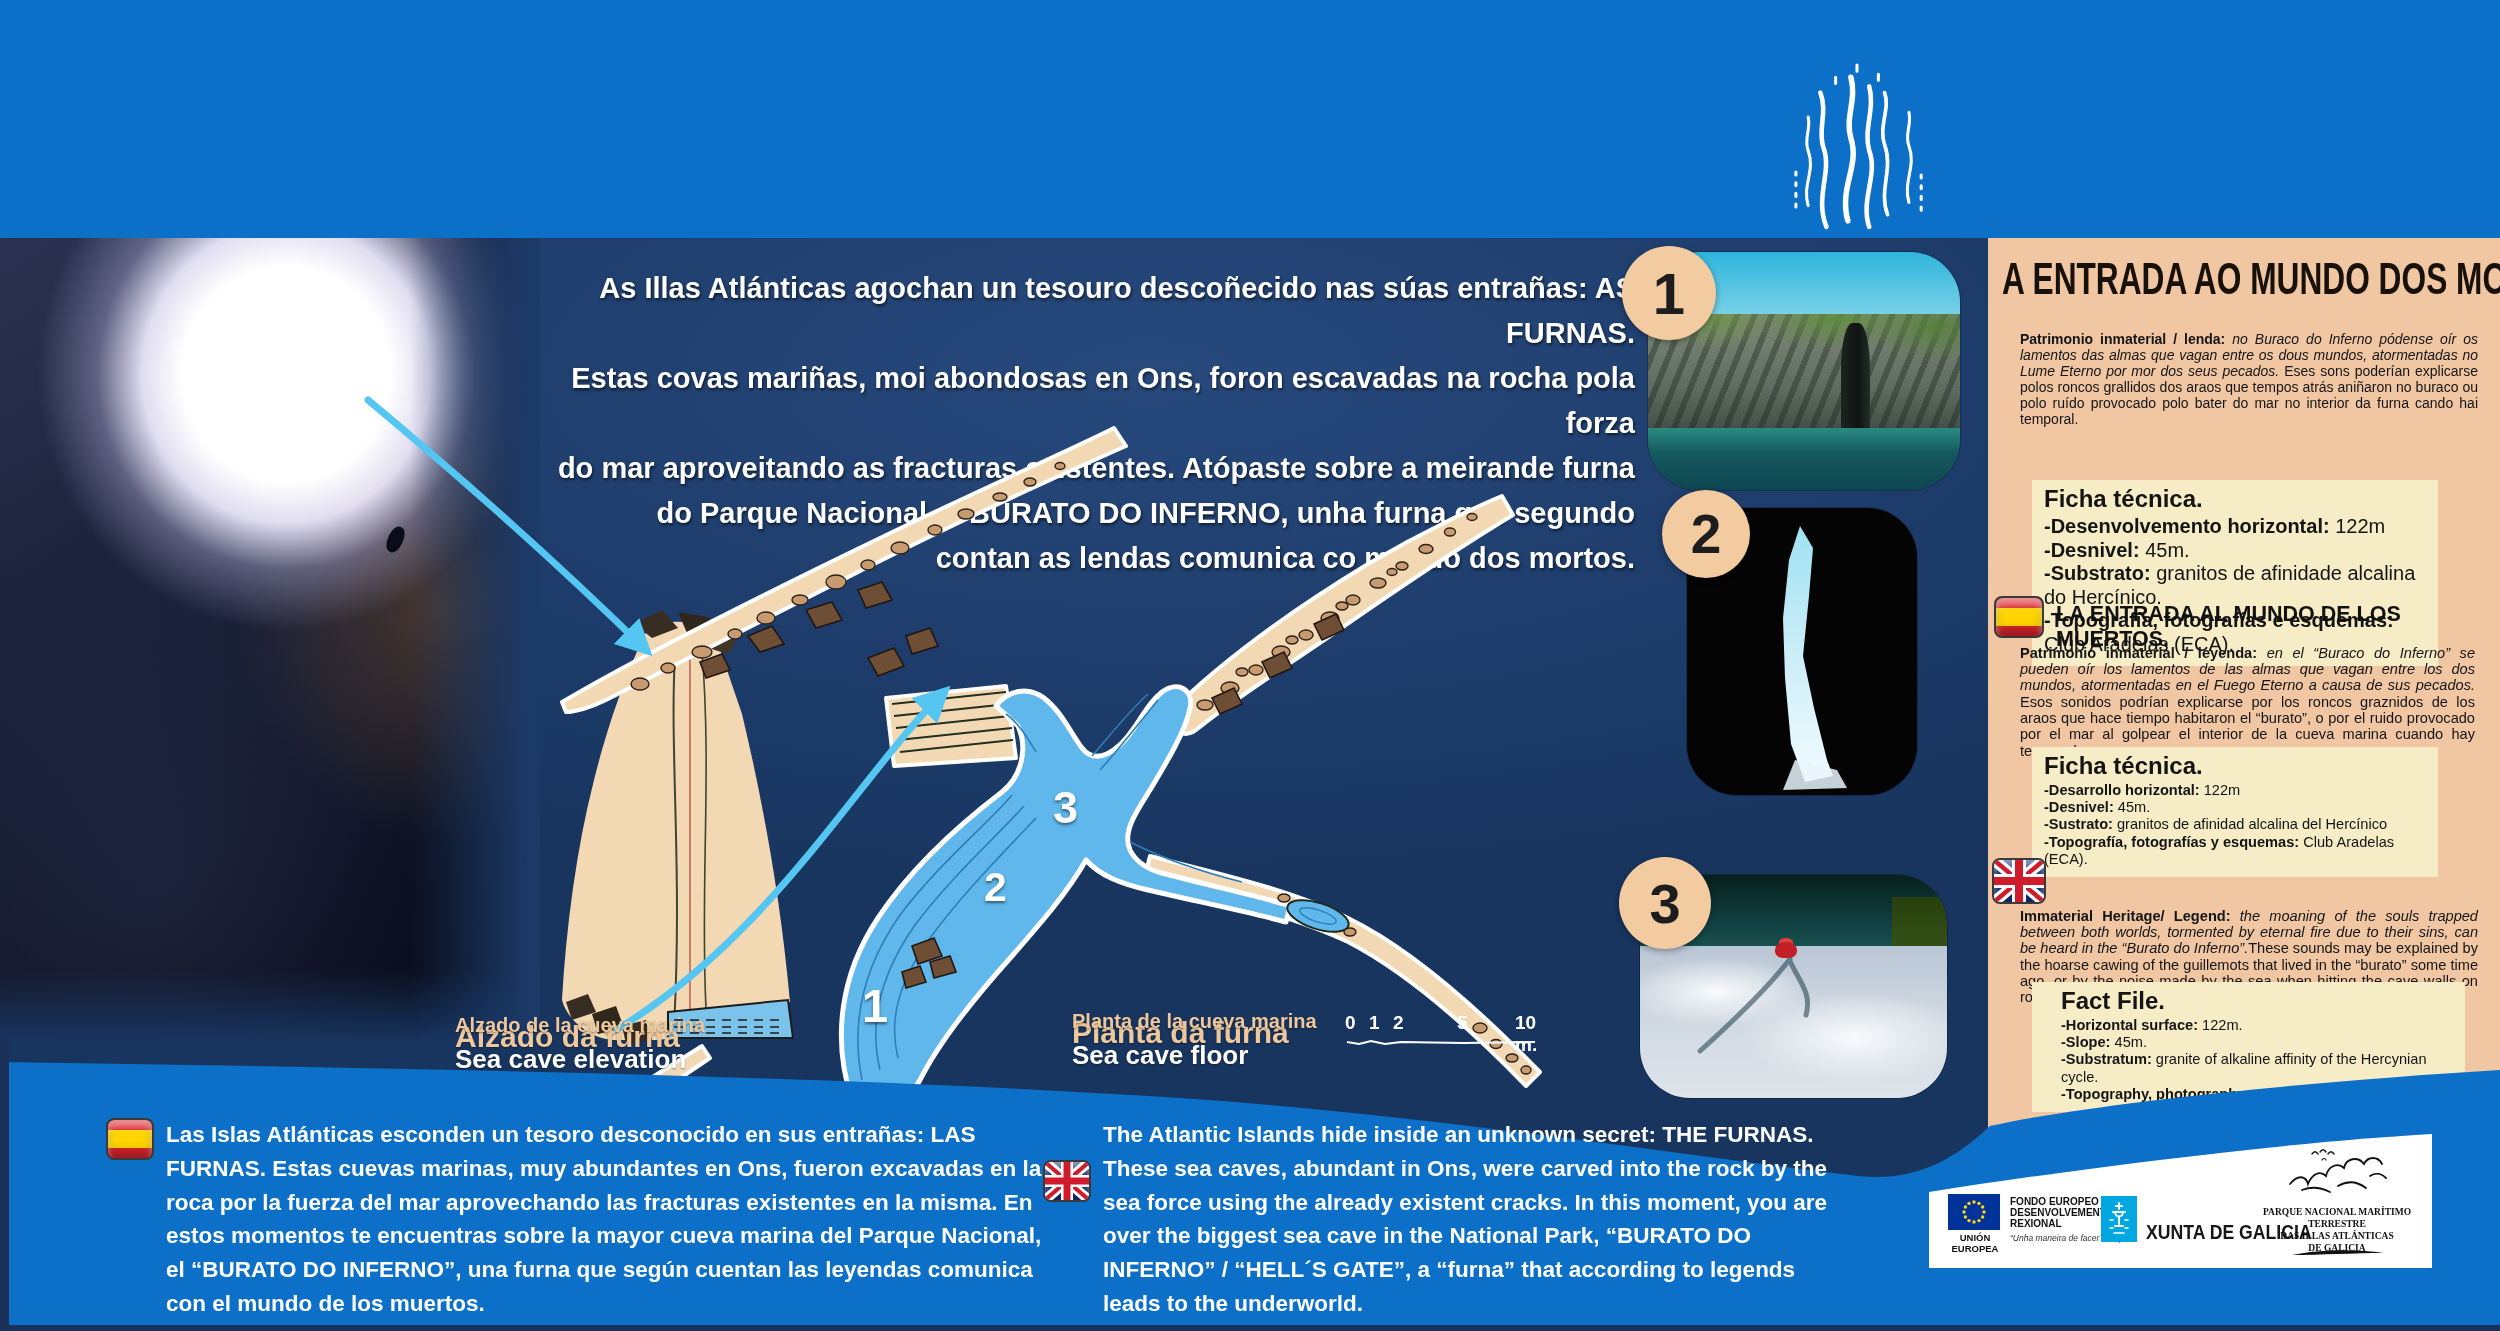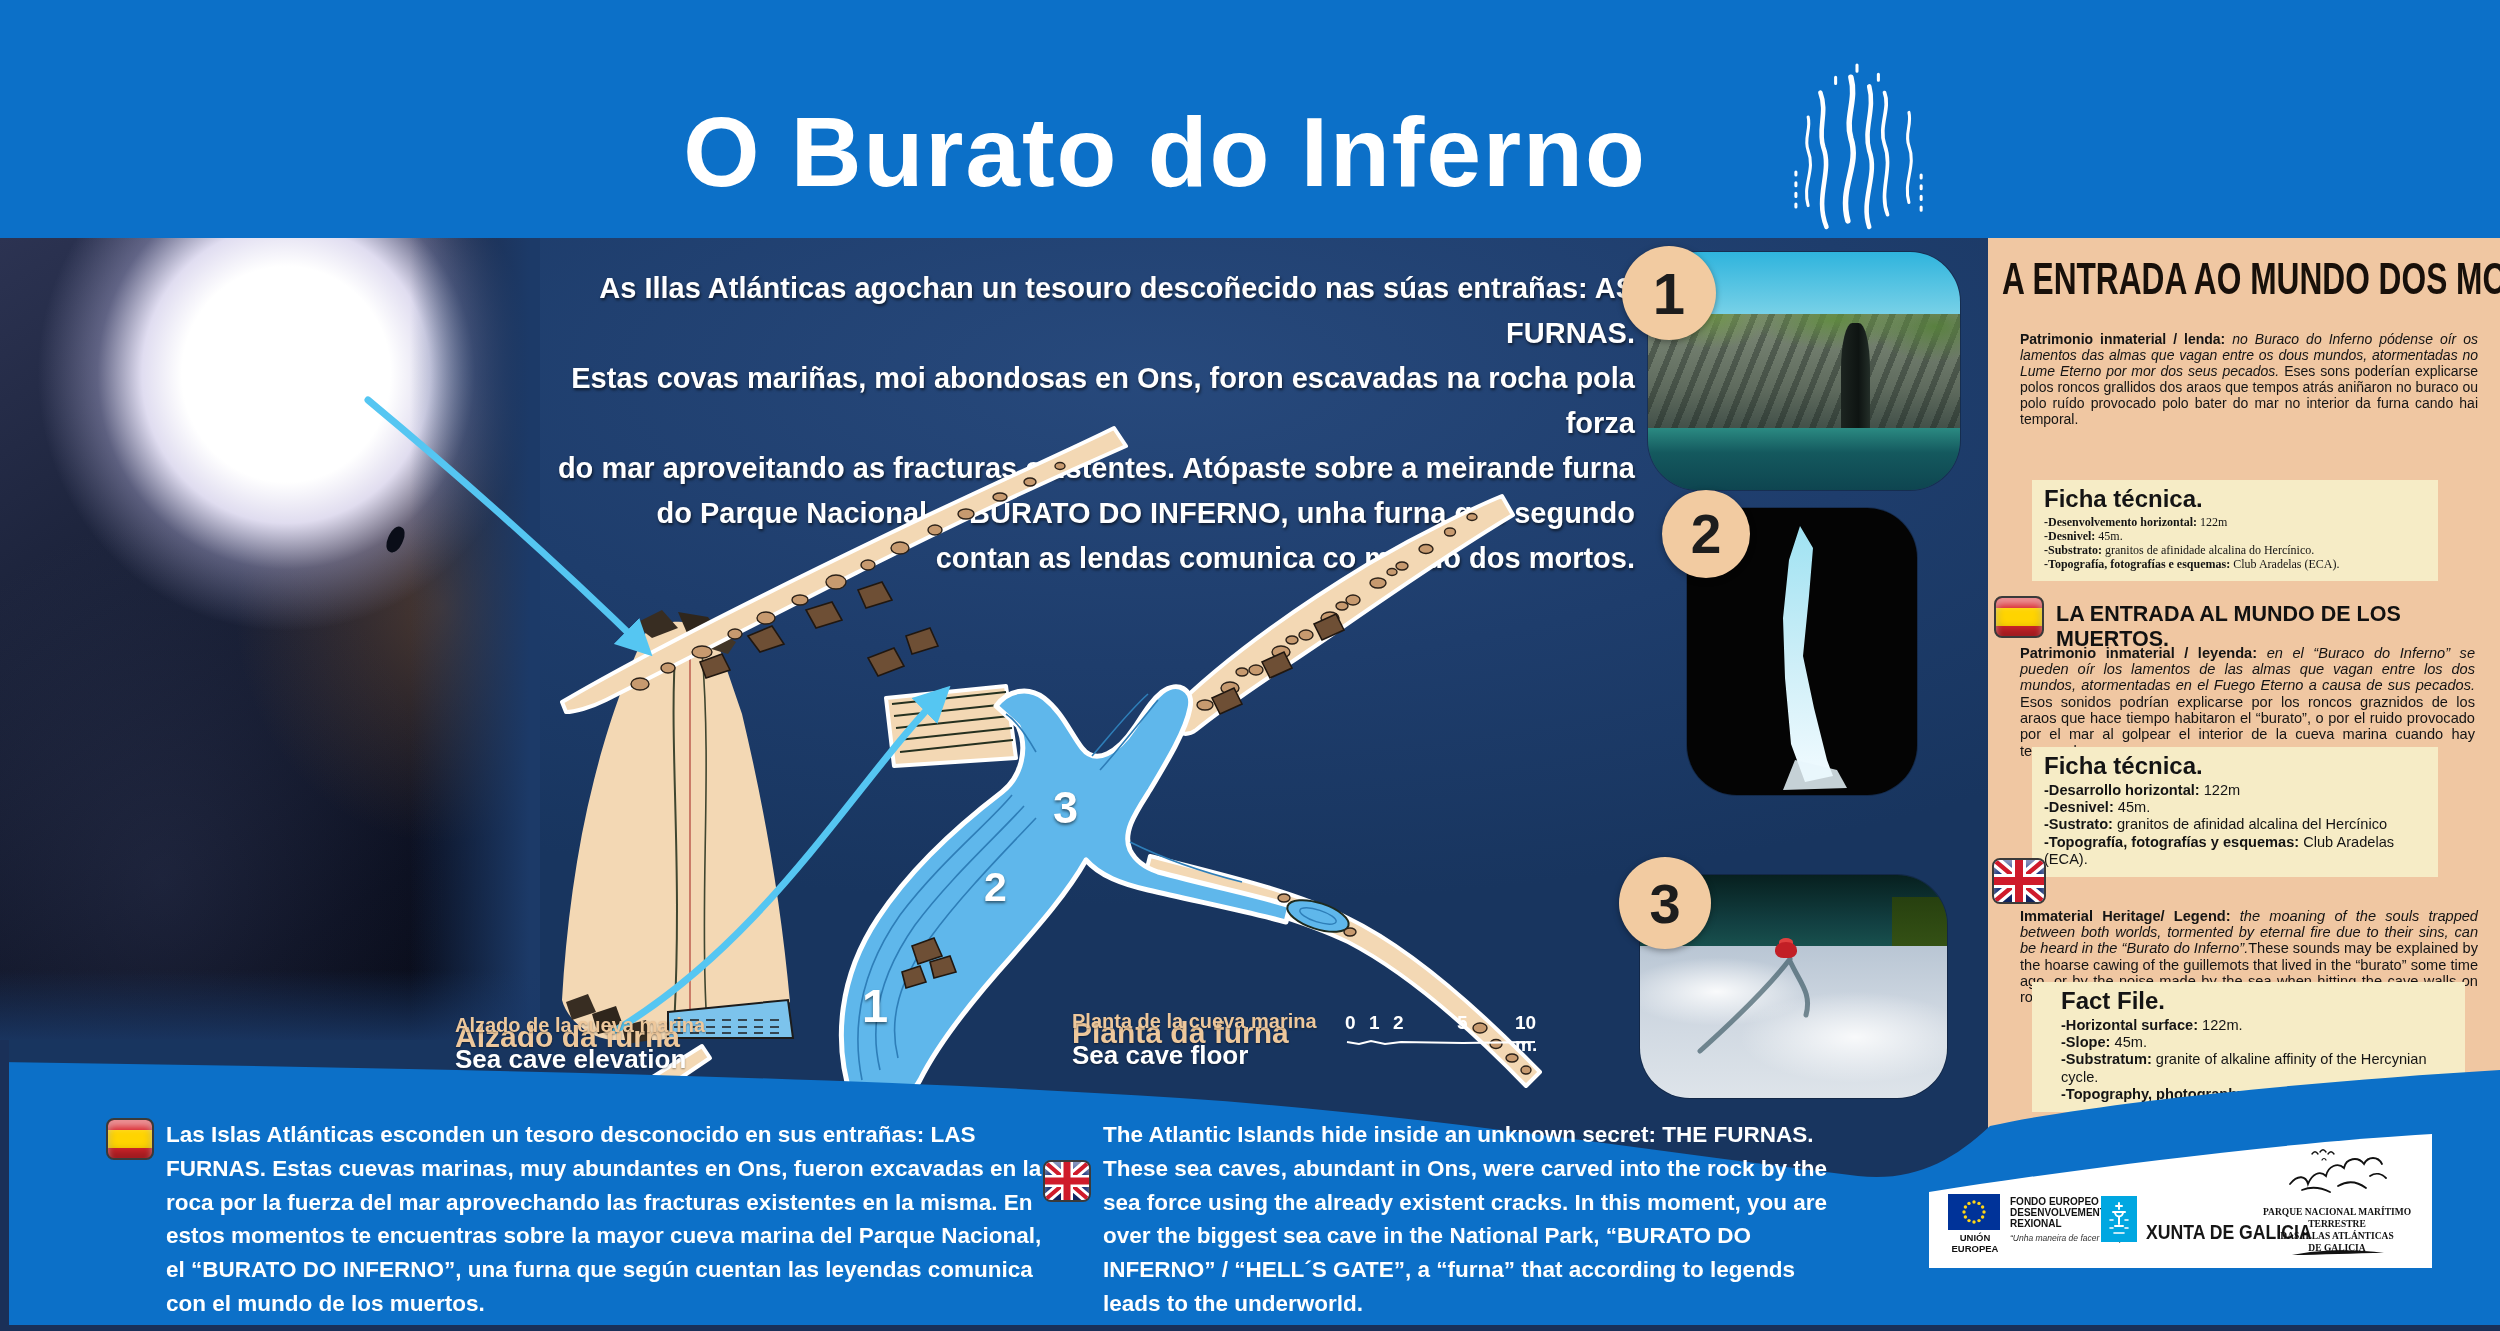--- a/index.html
+++ b/index.html
@@ -69,21 +69,21 @@
              white-space:nowrap;font-weight:bold;letter-spacing:0;}
   .sb-p{position:absolute;text-align:justify;color:#141414;}
   .sb-p b{font-weight:bold;}
   .sb-p i{font-style:italic;}
   .gl{left:32px;top:80px;width:458px;font-size:14px;line-height:1.14;}
   .es{left:32px;top:392px;width:455px;font-size:14.6px;line-height:1.12;}
   .en{left:32px;top:655px;width:458px;font-size:14.6px;line-height:1.12;}
   .ficha{position:absolute;background:#f6ecc6;padding:5px 12px 9px 12px;}
   .ficha h4{margin:0 0 2px 0;font-size:24px;font-weight:bold;}
   .ficha .it{line-height:1.18;}
-  .f1{left:44px;top:242px;width:382px;} .f1 .it{font-size:12px;font-family:Liberation Serif, serif;}
+  .f1{left:44px;top:242px;width:382px;} .f1 .it{font-size:20px;}
   .f2{left:44px;top:509px;width:382px;} .f2 .it{font-size:14.6px;}
   .f3{left:44px;top:744px;width:392px;padding-left:29px;} .f3 .it{font-size:14.6px;}
   .flag-head{position:absolute;display:flex;gap:12px;align-items:flex-start;}
   .fh-es{left:6px;top:358px;} .fh-en{left:4px;top:620px;}
   .sb-head{font-weight:bold;font-size:21.5px;padding-top:6px;color:#111;}
   
   .flag{border-radius:8px;border:2px solid #3a3a3a;overflow:hidden;position:relative;flex:none;
         box-shadow:inset 0 7px 7px rgba(255,255,255,.5), inset 0 -7px 8px rgba(0,0,0,.28);}
   .flag-es-bg{background:linear-gradient(180deg,#d9252b 0%,#d9252b 27%,#ffd400 27%,#ffd400 73%,#d9252b 73%);}
   
@@ -102,21 +102,20 @@
               white-space:pre-line;letter-spacing:0;}
   .pq-name{left:2248px;top:1207px;width:178px;text-align:center;font-family:"Liberation Serif",serif;
            font-size:9.5px;font-weight:bold;color:#111;line-height:1.25;white-space:pre-line;}
 </style>
 </head>
 <body>
 
 <div id="poster">
 
   <div class="abs header"></div>
-  <div class="abs h-title">O Burato do Inferno</div>
   <svg class="abs" style="left:1772px;top:62px;" width="170" height="168" viewBox="0 0 100 110">
     <g stroke="#fff" fill="none" stroke-linecap="round">
       <path d="M30,108 C22,88 34,72 28,56 C24,44 31,33 26,20" stroke-width="3"></path>
       <path d="M44,104 C38,82 52,68 46,50 C42,36 50,25 46,10" stroke-width="3.6"></path>
       <path d="M58,108 C52,90 64,74 58,58 C54,44 62,31 58,16" stroke-width="3"></path>
       <path d="M70,100 C64,84 74,70 68,54 C64,42 72,30 68,20" stroke-width="2.4"></path>
       <path d="M18,94 C14,80 23,71 18,58 C15,50 20,44 18,36" stroke-width="2"></path>
       <path d="M84,92 C80,78 89,68 84,55 C81,47 86,41 84,33" stroke-width="2"></path>
       <path d="M10,72 v28" stroke-width="2" stroke-dasharray="2 5"></path>
       <path d="M92,74 v24" stroke-width="2" stroke-dasharray="2 5"></path>

